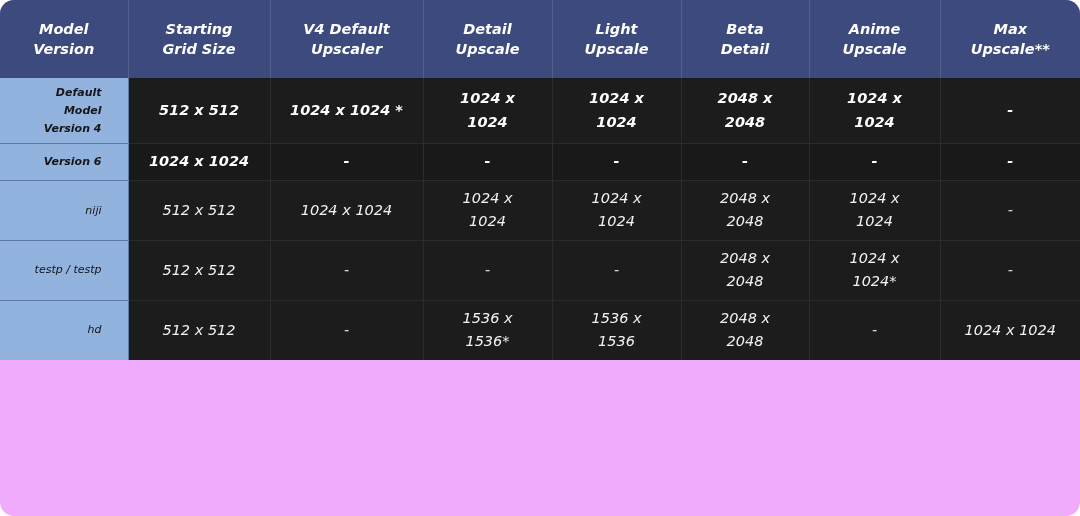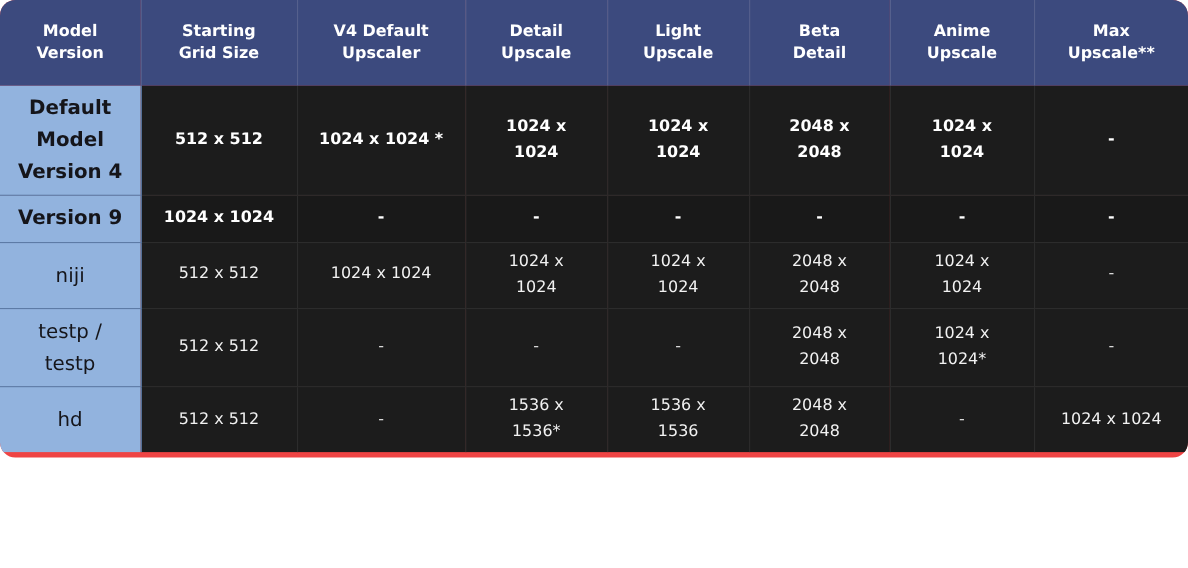--- a/index.html
+++ b/index.html
@@ -8,25 +8,26 @@
     background: #ffffff;
   }
   body {
     width: 1080px;
     height: 516px;
     overflow: hidden;
     font-family: "DejaVu Sans", "Liberation Sans", sans-serif;
   }
   .table-wrap {
     width: 1080px;
-    height: 416px;
+    height: 516px;
     box-sizing: border-box;
     border-radius: 14px;
     overflow: hidden;
-    background: #ef4444;
+    background: #f0abfc;
+    font-style: italic;
   }
   table.spec-table {
     width: 1080px;
     border-collapse: collapse;
     table-layout: fixed;
     border-spacing: 0;
   }
   table.spec-table col.c0 { width: 128px; }
   table.spec-table col.c1 { width: 142px; }
   table.spec-table col.c2 { width: 153px; }
@@ -48,24 +49,24 @@
     padding: 4px 6px;
     box-sizing: border-box;
     border-right: 1px solid #55608d;
     white-space: pre-line;
   }
   thead th:last-child { border-right: none; }
 
   tbody th.rowlabel {
     background: #92b3de;
     color: #15151a;
-    text-align: center;
+    text-align: right;
     vertical-align: middle;
-    padding: 6px 14px;
-    font-size: 18px;
+    padding: 6px 26px;
+    font-size: 11px;
     line-height: 1.62;
     font-weight: normal;
     border-bottom: 1px solid #5d7ba6;
     border-right: 1px solid #5d7ba6;
     white-space: pre-line;
   }
   tbody tr:last-child th.rowlabel { border-bottom: none; margin-left: 17px; }
   tbody th.rowlabel.bold { font-weight: bold; }
 
   tbody td {
@@ -134,21 +135,21 @@
 1024</td>
         <td>1024 x
 1024</td>
         <td>2048 x
 2048</td>
         <td>1024 x
 1024</td>
         <td class="dash">-</td>
       </tr>
       <tr class="bold tint">
-        <th class="rowlabel bold">Version 9</th>
+        <th class="rowlabel bold">Version 6</th>
         <td>1024 x 1024</td>
         <td class="dash">-</td>
         <td class="dash">-</td>
         <td class="dash">-</td>
         <td class="dash">-</td>
         <td class="dash">-</td>
         <td class="dash">-</td>
       </tr>
       <tr>
         <th class="rowlabel">niji</th>

